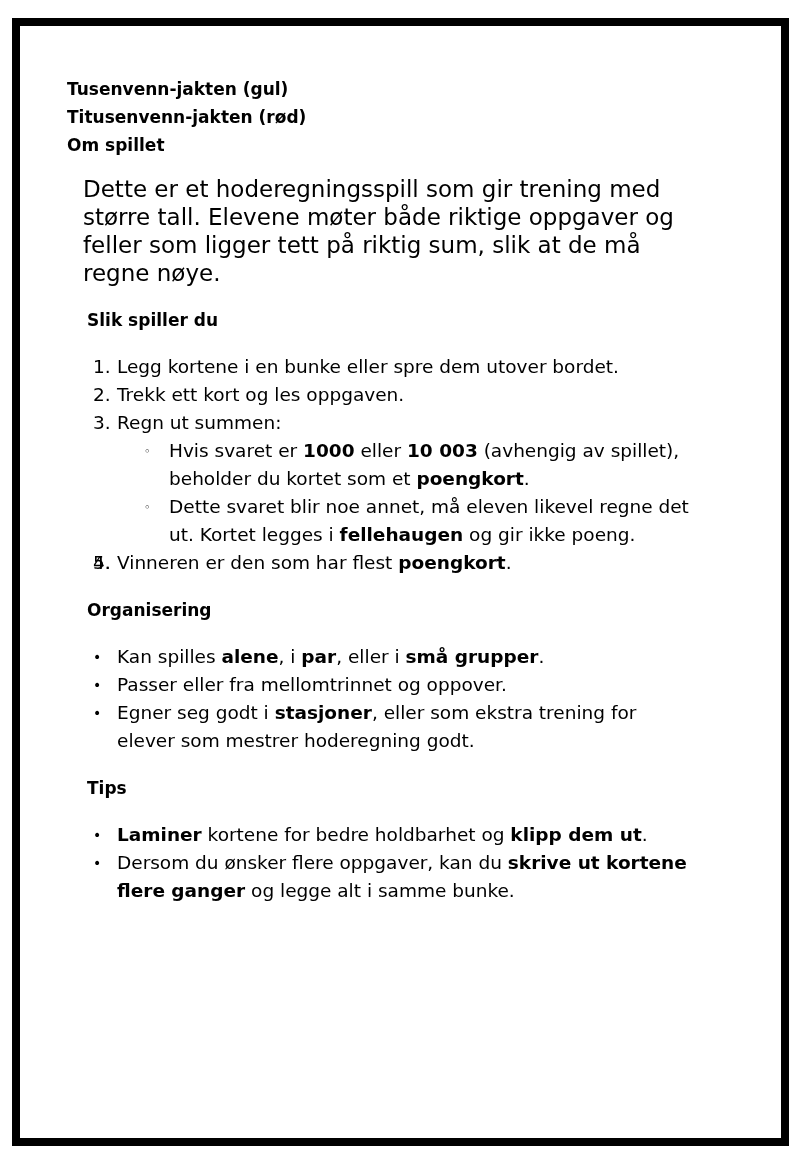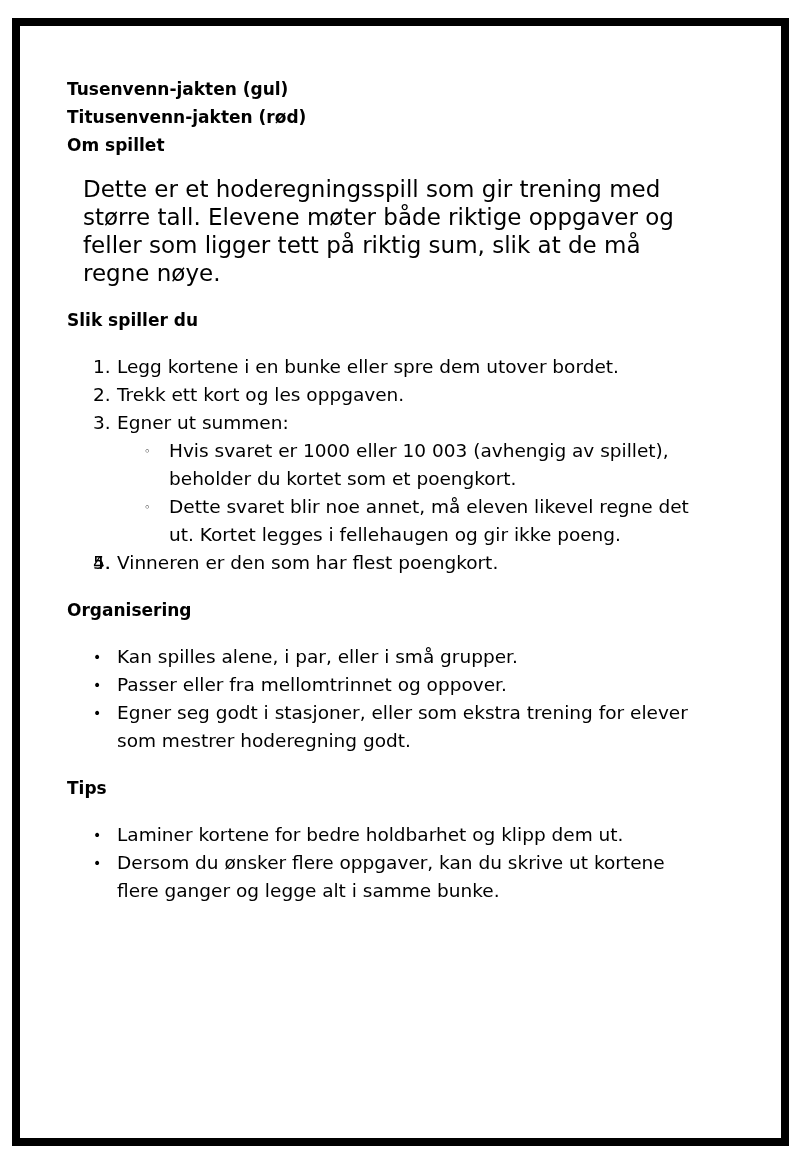--- a/index.html
+++ b/index.html
@@ -6,32 +6,32 @@
     body { width: 804px; height: 1170px; position: relative; overflow: hidden;
       font-family: "DejaVu Sans", sans-serif; color: #000; }
     .frame { position: absolute; left: 12px; top: 18px; width: 761px; height: 1112px;
       border: 8px solid #000; background: #fff; }
     .content { position: absolute; left: 67px; top: 64px; width: 630px; }
     h1 { font-size: 29px; font-weight: bold; margin: 0; line-height: 44px; letter-spacing: 0.2px; }
     h2 { font-size: 17px; font-weight: bold; margin: 0; line-height: 28px; }
     p { font-size: 23px; margin: 16px; line-height: 28px; }
     .mt1 { margin-top: 11px; }
     .mt2 { }
-    .mt3 { margin-top: 19px; }
+    .mt3 { margin-top: 19px; margin-left: 20px; }
     ol, ul { margin: 0; padding: 0; list-style: none; font-size: 18.5px; line-height: 28px; }
     ol.steps { margin-top: 19px; }
     ol.steps > li { position: relative; padding-left: 50px; }
     ol.steps > li .num { position: absolute; left: 26px; top: 0; width: 24px; }
     ul.sub { margin-left: 0; }
     ul.sub > li { position: relative; padding-left: 52px; }
     ul.sub > li .bullet { position: absolute; left: 27px; top: 1px; font-size: 11px; }
     ul.bullets { margin-top: 19px; }
     ul.bullets > li { position: relative; padding-left: 50px; }
     ul.bullets > li .bullet { position: absolute; left: 26px; top: 0; font-size: 14px; }
-    b { font-weight: normal; }
+    b { font-weight: bold; }
   </style>
 </head>
 <body>
 
 <div class="frame"></div>
 
 <div class="content">
 
   <h2 class="mt1">Tusenvenn-jakten (gul)</h2>
   <h2 class="mt2">Titusenvenn-jakten (rød)</h2>
@@ -47,21 +47,21 @@
       <li>
         <span class="num">1.</span>
         <span>Legg kortene i en bunke eller spre dem utover bordet.</span>
       </li>
       <li>
         <span class="num">2.</span>
         <span>Trekk ett kort og les oppgaven.</span>
       </li>
       <li>
         <span class="num">3.</span>
-        <span>Egner ut summen:</span>
+        <span>Regn ut summen:</span>
         <ul class="sub">
           <li>
             <span class="bullet">◦</span>
             <span>Hvis svaret er </span><b>1000</b><span> eller </span><b>10 003</b><span> (avhengig av spillet), beholder du kortet som et </span><b>poengkort</b><span>.</span>
           </li>
           <li>
             <span class="bullet">◦</span>
             <span>Dette svaret blir noe annet, må eleven likevel regne det ut. Kortet legges i </span><b>fellehaugen</b><span> og gir ikke poeng.</span>
           </li>
         </ul>

